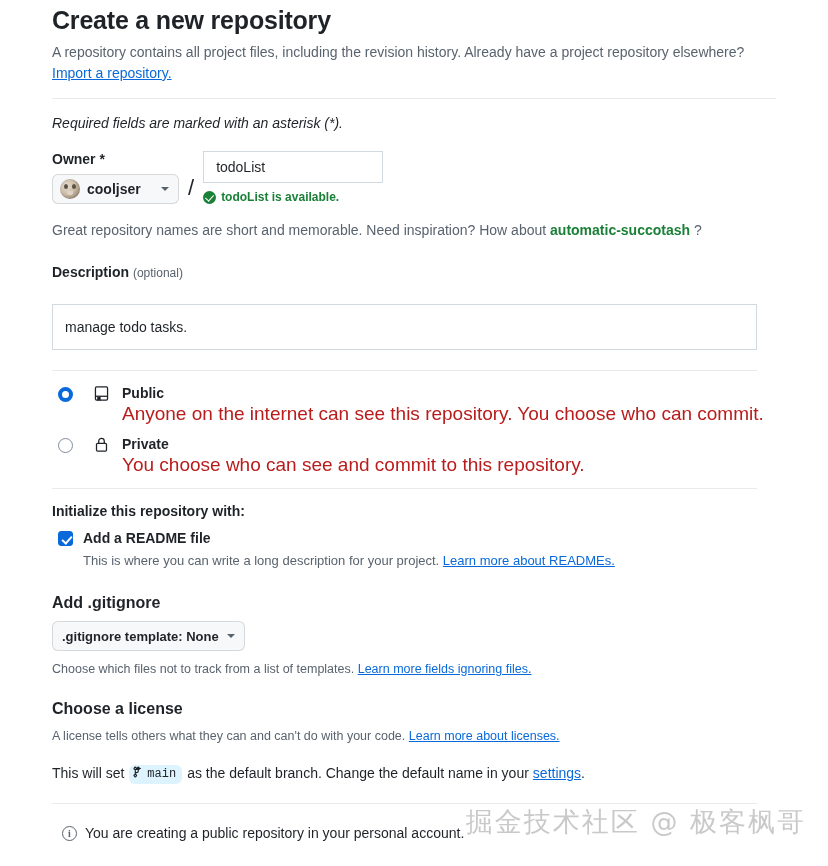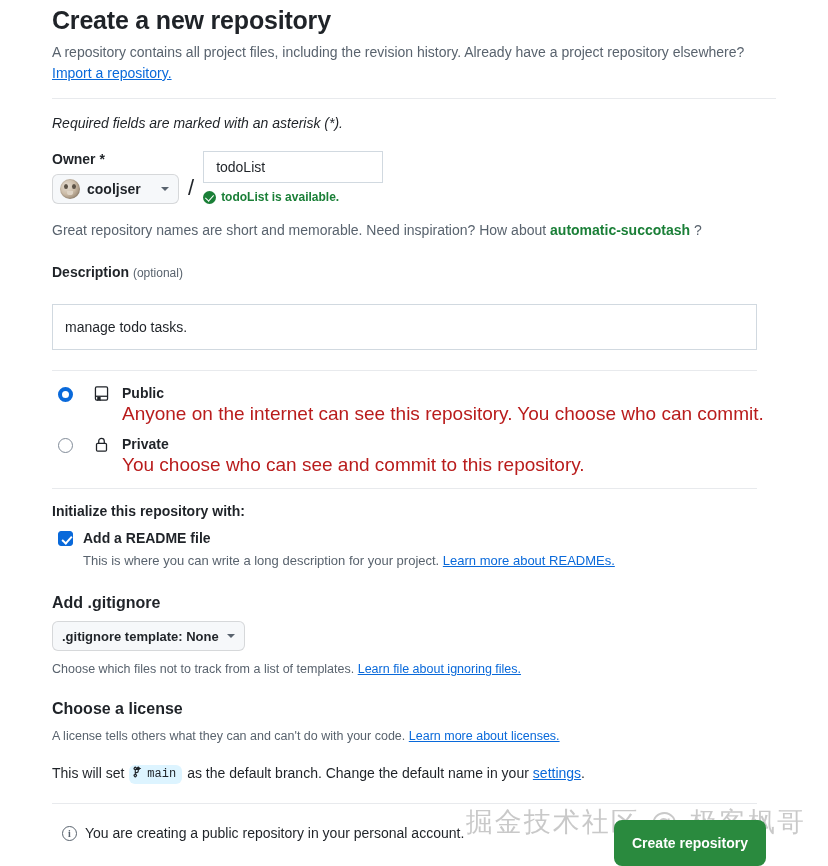--- a/index.html
+++ b/index.html
@@ -355,21 +355,21 @@
         <a class="link" href="#">Learn more about READMEs.</a>
       </div>
 
       <div class="sub-head">Add .gitignore</div>
       <button class="select-btn">
         <span>.gitignore template: None</span>
         <span class="caret"></span>
       </button>
       <div class="small-note">
         <span>Choose which files not to track from a list of templates.</span>
-        <a class="link" href="#">Learn file about ignoring files.</a>
+        <a class="link" href="#">Learn more fields ignoring files.</a>
       </div>
 
       <div class="sub-head">Choose a license</div>
       <div class="small-note">
         <span>A license tells others what they can and can't do with your code.</span>
         <a class="link" href="#">Learn more about licenses.</a>
       </div>
 
       <div class="branch-line">
         <span>This will set</span>
@@ -392,14 +392,13 @@
     <div class="notice">
       <span class="info-icon">i</span>
       <span>You are creating a public repository in your personal account.</span>
     </div>
 
     
   </div>
 
   <div class="watermark">掘金技术社区 @ 极客枫哥</div>
 
-  <button class="create-btn">Create repository</button>
 </div>
 
 </body></html>

